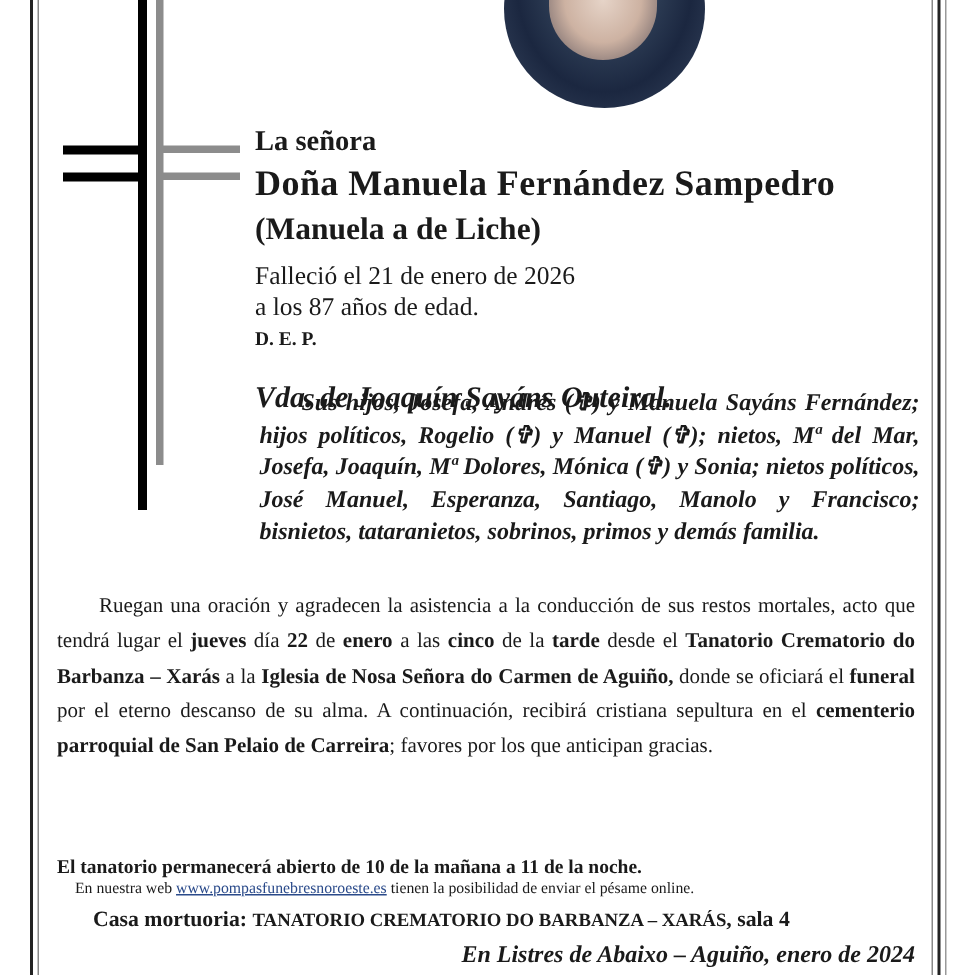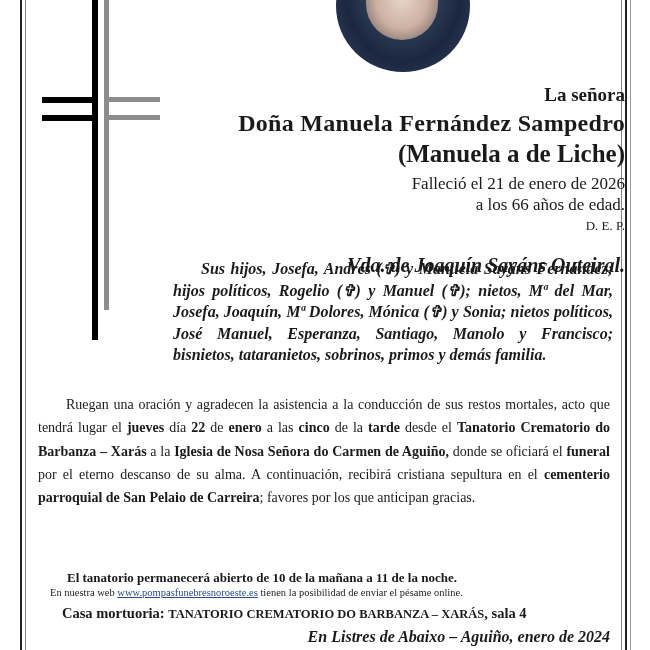--- a/index.html
+++ b/index.html
@@ -17,35 +17,35 @@
   .cross-gray-h1  { position:absolute; left:104px; top:97px; width:56px; height:5px; background:#8c8c8c; }
   .cross-black-h2 { position:absolute; left:42px; top:115px; width:56px; height:6px; background:#000; }
   .cross-gray-h2  { position:absolute; left:104px; top:115px; width:56px; height:5px; background:#8c8c8c; }
   .cross-gap { position:absolute; left:98px; top:100px; width:6px; height:18px; background:#fff; }
 
   .photo { position:absolute; left:336px; top:-60px; width:134px; height:132px; border-radius:50%;
            background: radial-gradient(ellipse at 50% 35%, #d9c3b4 0%, #c8aa98 22%, #2b3a52 40%, #1b2740 62%, #27344d 78%, rgba(255,255,255,0) 100%); }
   .photo-face { position:absolute; left:366px; top:-10px; width:72px; height:50px; border-radius:0 0 40px 40px;
            background: radial-gradient(ellipse at 50% 20%, #e6d4c8 0%, #cdb2a2 50%, #8a7a78 80%, rgba(40,50,70,0) 100%); }
 
-  .c { position:absolute; left:170px; width:455px; text-align:right; white-space:nowrap; }
+  .c { position:absolute; left:170px; width:455px; text-align:left; white-space:nowrap; }
   .senora { top:84px; font-size:19px; font-weight:bold; }
   .name { top:110px; font-size:24px; font-weight:bold; letter-spacing:0.3px; }
-  .alias { top:140px; font-size:25px; font-weight:bold; }
+  .alias { top:140px; font-size:21px; font-weight:bold; }
   .fallecio { top:174px; font-size:17px; }
   .edad { top:195px; font-size:17px; }
-  .dep { top:218px; font-size:13px; font-weight:normal; }
+  .dep { top:218px; font-size:13px; font-weight:bold; }
   .vda { top:254px; font-size:20px; font-weight:bold; font-style:italic; }
 
   .family { position:absolute; left:173px; top:258px; width:440px; font-size:16px; font-weight:bold;
             font-style:italic; line-height:21.6px; text-align:justify; text-indent:28px; }
   .main { position:absolute; left:38px; top:393px; width:572px; font-size:14px; line-height:23.3px;
           text-align:justify; text-indent:28px; }
   .main b { font-weight:bold; }
-  .tanatorio { position:absolute; left:38px; top:570px; font-size:13px; font-weight:bold; white-space:nowrap;margin-left:29px; }
+  .tanatorio { position:absolute; left:38px; top:570px; font-size:13px; font-weight:bold; white-space:nowrap; }
   .web { position:absolute; left:50px; top:587px; font-size:10.5px; white-space:nowrap; }
   .web a { color:#2a4a8a; text-decoration:underline; }
   .casa { position:absolute; left:62px; top:605px; font-size:14.5px; font-weight:bold; white-space:nowrap;text-align:right; }
   .casa .sc { font-size:12.5px; }
   .lugar { position:absolute; right:40px; top:628px; font-size:16px; font-weight:bold; font-style:italic; white-space:nowrap; }
 </style>
 </head>
 <body>
 
 <div class="border-l1"></div>
@@ -64,21 +64,21 @@
   <div class="cross-gray-h2"></div>
 </div>
 
 <div class="photo"></div>
 <div class="photo-face"></div>
 
 <div class="c senora">La señora</div>
 <div class="c name">Doña Manuela Fernández Sampedro</div>
 <div class="c alias">(Manuela a de Liche)</div>
 <div class="c fallecio">Falleció el 21 de enero de 2026</div>
-<div class="c edad">a los 66 años de edad.</div>
+<div class="c edad">a los 87 años de edad.</div>
 <div class="c dep">D. E. P.</div>
 <div class="c vda">Vda. de Joaquín Sayáns Outeiral.</div>
 
 <div class="family">Sus hijos, Josefa, Andrés (✞) y Manuela Sayáns Fernández; hijos políticos, Rogelio (✞) y Manuel (✞); nietos, Mª del Mar, Josefa, Joaquín, Mª Dolores, Mónica (✞) y Sonia; nietos políticos, José Manuel, Esperanza, Santiago, Manolo y Francisco; bisnietos, tataranietos, sobrinos, primos y demás familia.</div>
 
 <div class="main"><span>Ruegan una oración y agradecen la asistencia a la conducción de sus restos mortales, acto que tendrá lugar el </span><b>jueves</b><span> día </span><b>22</b><span> de </span><b>enero</b><span> a las </span><b>cinco</b><span> de la </span><b>tarde</b><span> desde el </span><b>Tanatorio Crematorio do Barbanza – Xarás</b><span> a la </span><b>Iglesia de Nosa Señora do Carmen de Aguiño,</b><span> donde se oficiará el </span><b>funeral</b><span> por el eterno descanso de su alma. A continuación, recibirá cristiana sepultura en el </span><b>cementerio parroquial de San Pelaio de Carreira</b><span>; favores por los que anticipan gracias.</span></div>
 
 <div class="tanatorio">El tanatorio permanecerá abierto de 10 de la mañana a 11 de la noche.</div>
 <div class="web"><span>En nuestra web </span><a>www.pompasfunebresnoroeste.es</a><span> tienen la posibilidad de enviar el pésame online.</span></div>
 <div class="casa"><span>Casa mortuoria: </span><span class="sc">TANATORIO CREMATORIO DO BARBANZA – XARÁS</span><span>, sala 4</span></div>

